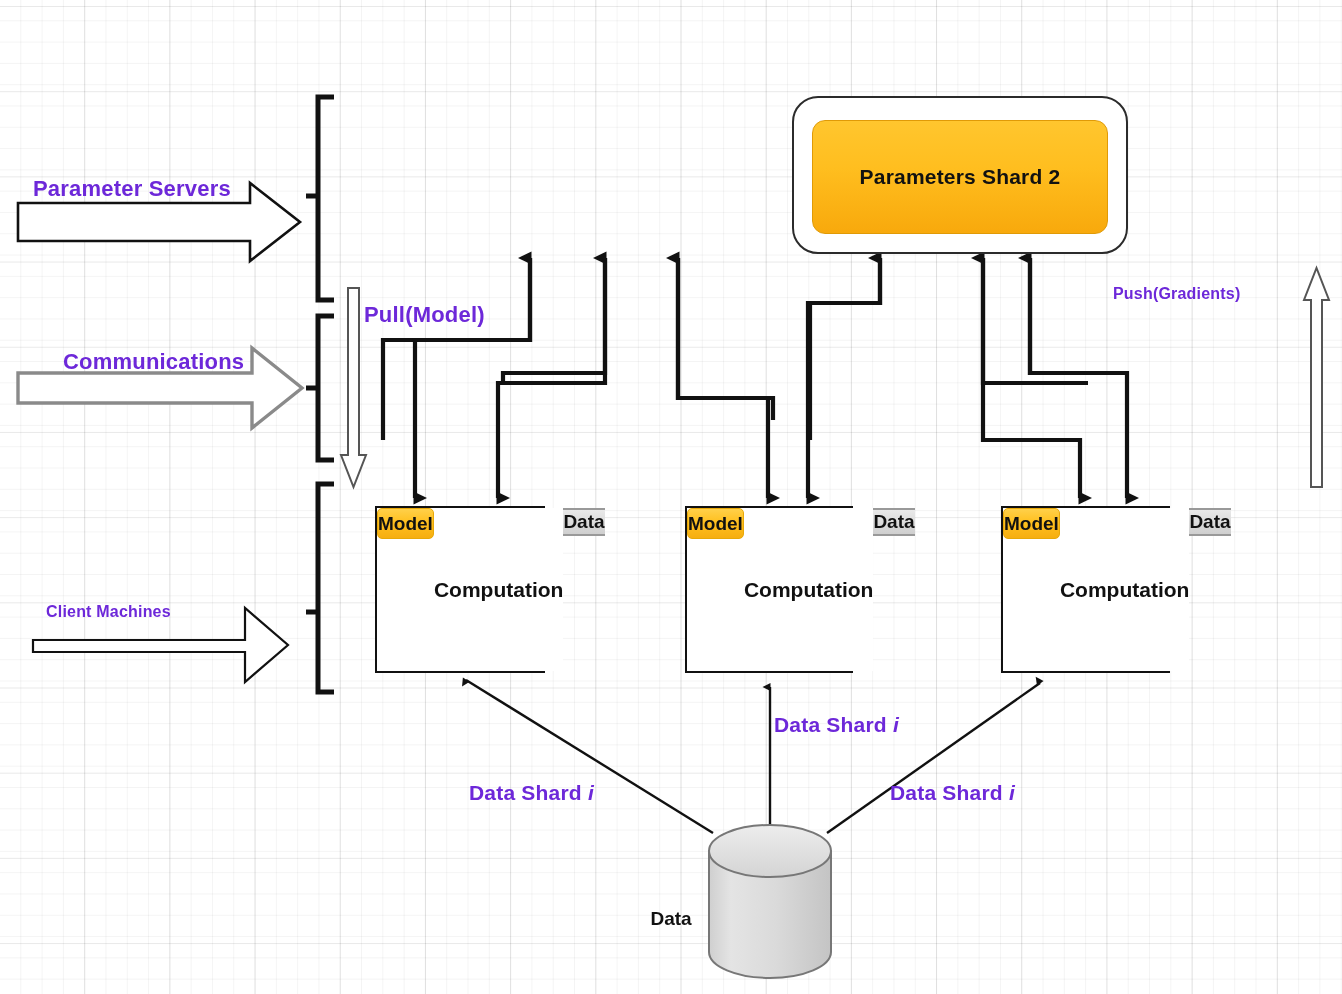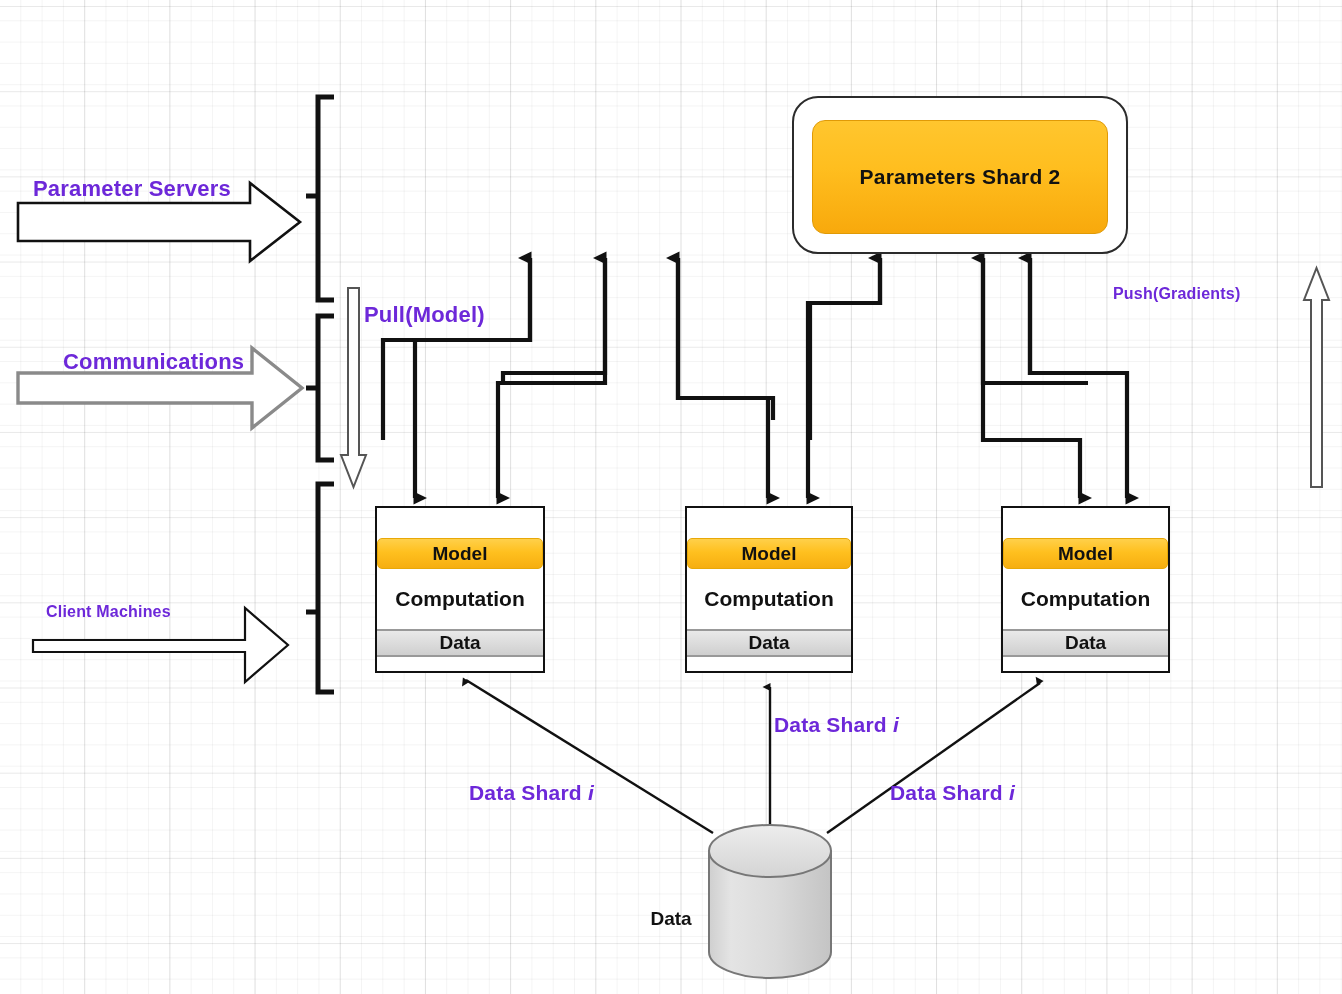--- a/index.html
+++ b/index.html
@@ -63,21 +63,21 @@
     color:#111;
     letter-spacing:0.2px;
   }
   
   .machine{
     position:absolute;
     box-sizing:border-box;
     border:2.5px solid #111;
     background:#ffffff;
     display:flex;
-    flex-direction:column;
+    flex-direction:row;
   }
   .m-pad-top{height:30px;background:#fff;}
   .m-model{
     height:31px;
     background:linear-gradient(180deg,#ffd04a 0%,#ffc01f 45%,#f6ae10 100%);
     border-radius:5px;
     border:1px solid #e8a808;
     box-sizing:border-box;
     display:flex;align-items:center;justify-content:center;
     font-size:19px;font-weight:bold;color:#111;

